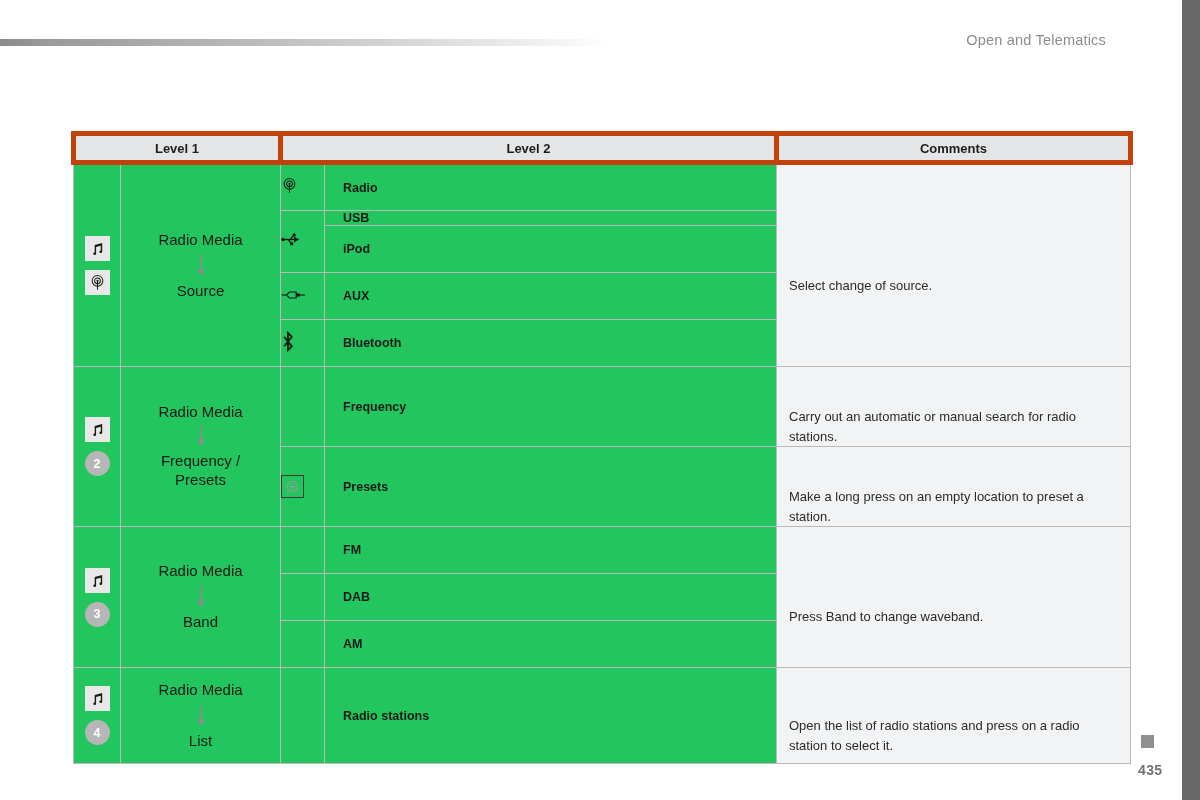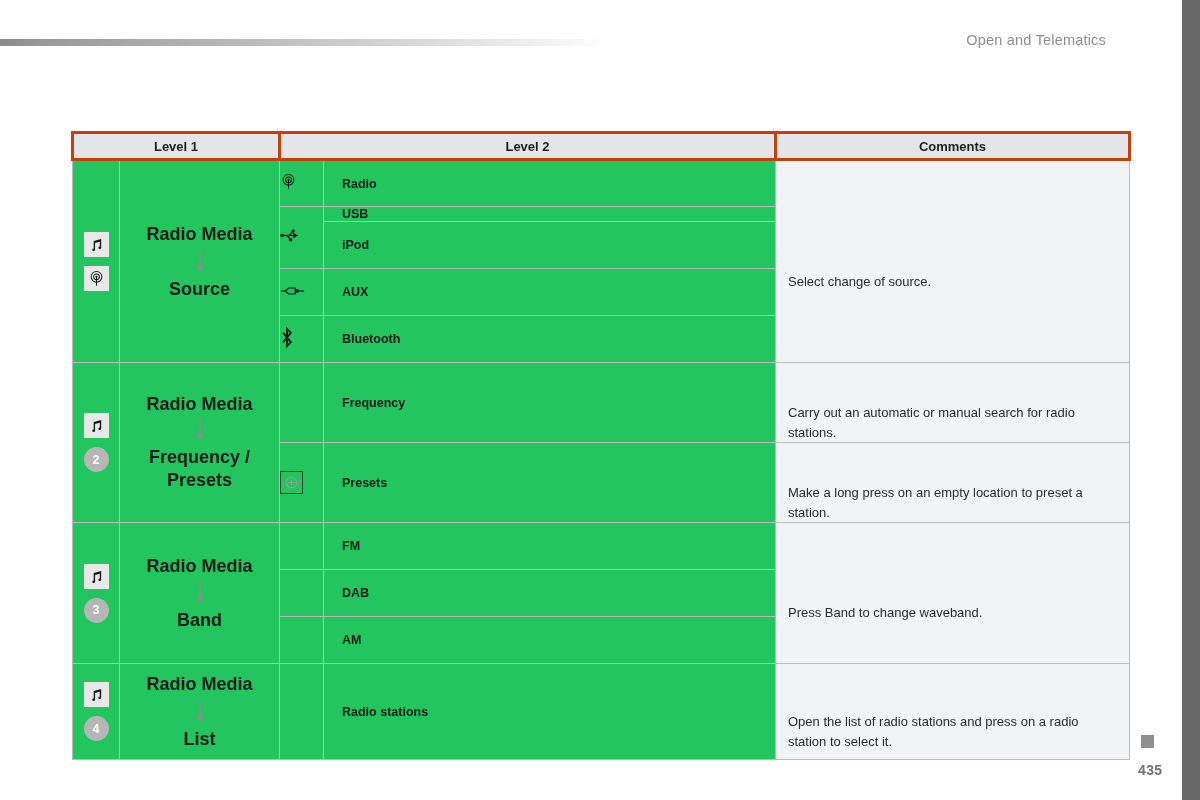--- a/index.html
+++ b/index.html
@@ -73,21 +73,21 @@
   }
 
   
   .hdr th {
     background: #e4e5e7;
     height: 24px;
     font-size: 13px;
     font-weight: bold;
     color: #1d1d1d;
     text-align: center;
-    border: 3px solid #c2410c;
+    border: 5px solid #c2410c;
   }
 
   
   .c-icons { width: 47px; text-align: center; }
   
   .c-l1 { width: 160px; text-align: center; }
   
   .c-l2icon { width: 44px; text-align: center; }
   
   .c-l2 { width: 452px; }
@@ -122,22 +122,22 @@
 
   .l1-wrap {
     display: flex;
     flex-direction: column;
     align-items: center;
     justify-content: center;
     gap: 1px;
     padding: 6px 10px;
   }
   .l1-top, .l1-bot {
-    font-size: 18px;
-    font-weight: bold;
+    font-size: 15px;
+    font-weight: normal;
     color: #1a1a1a;
     text-align: center;
     line-height: 1.25;
   }
   .arrow-down {
     line-height: 0;
     margin: 2px 0;
   }
 
   .l2-label {

